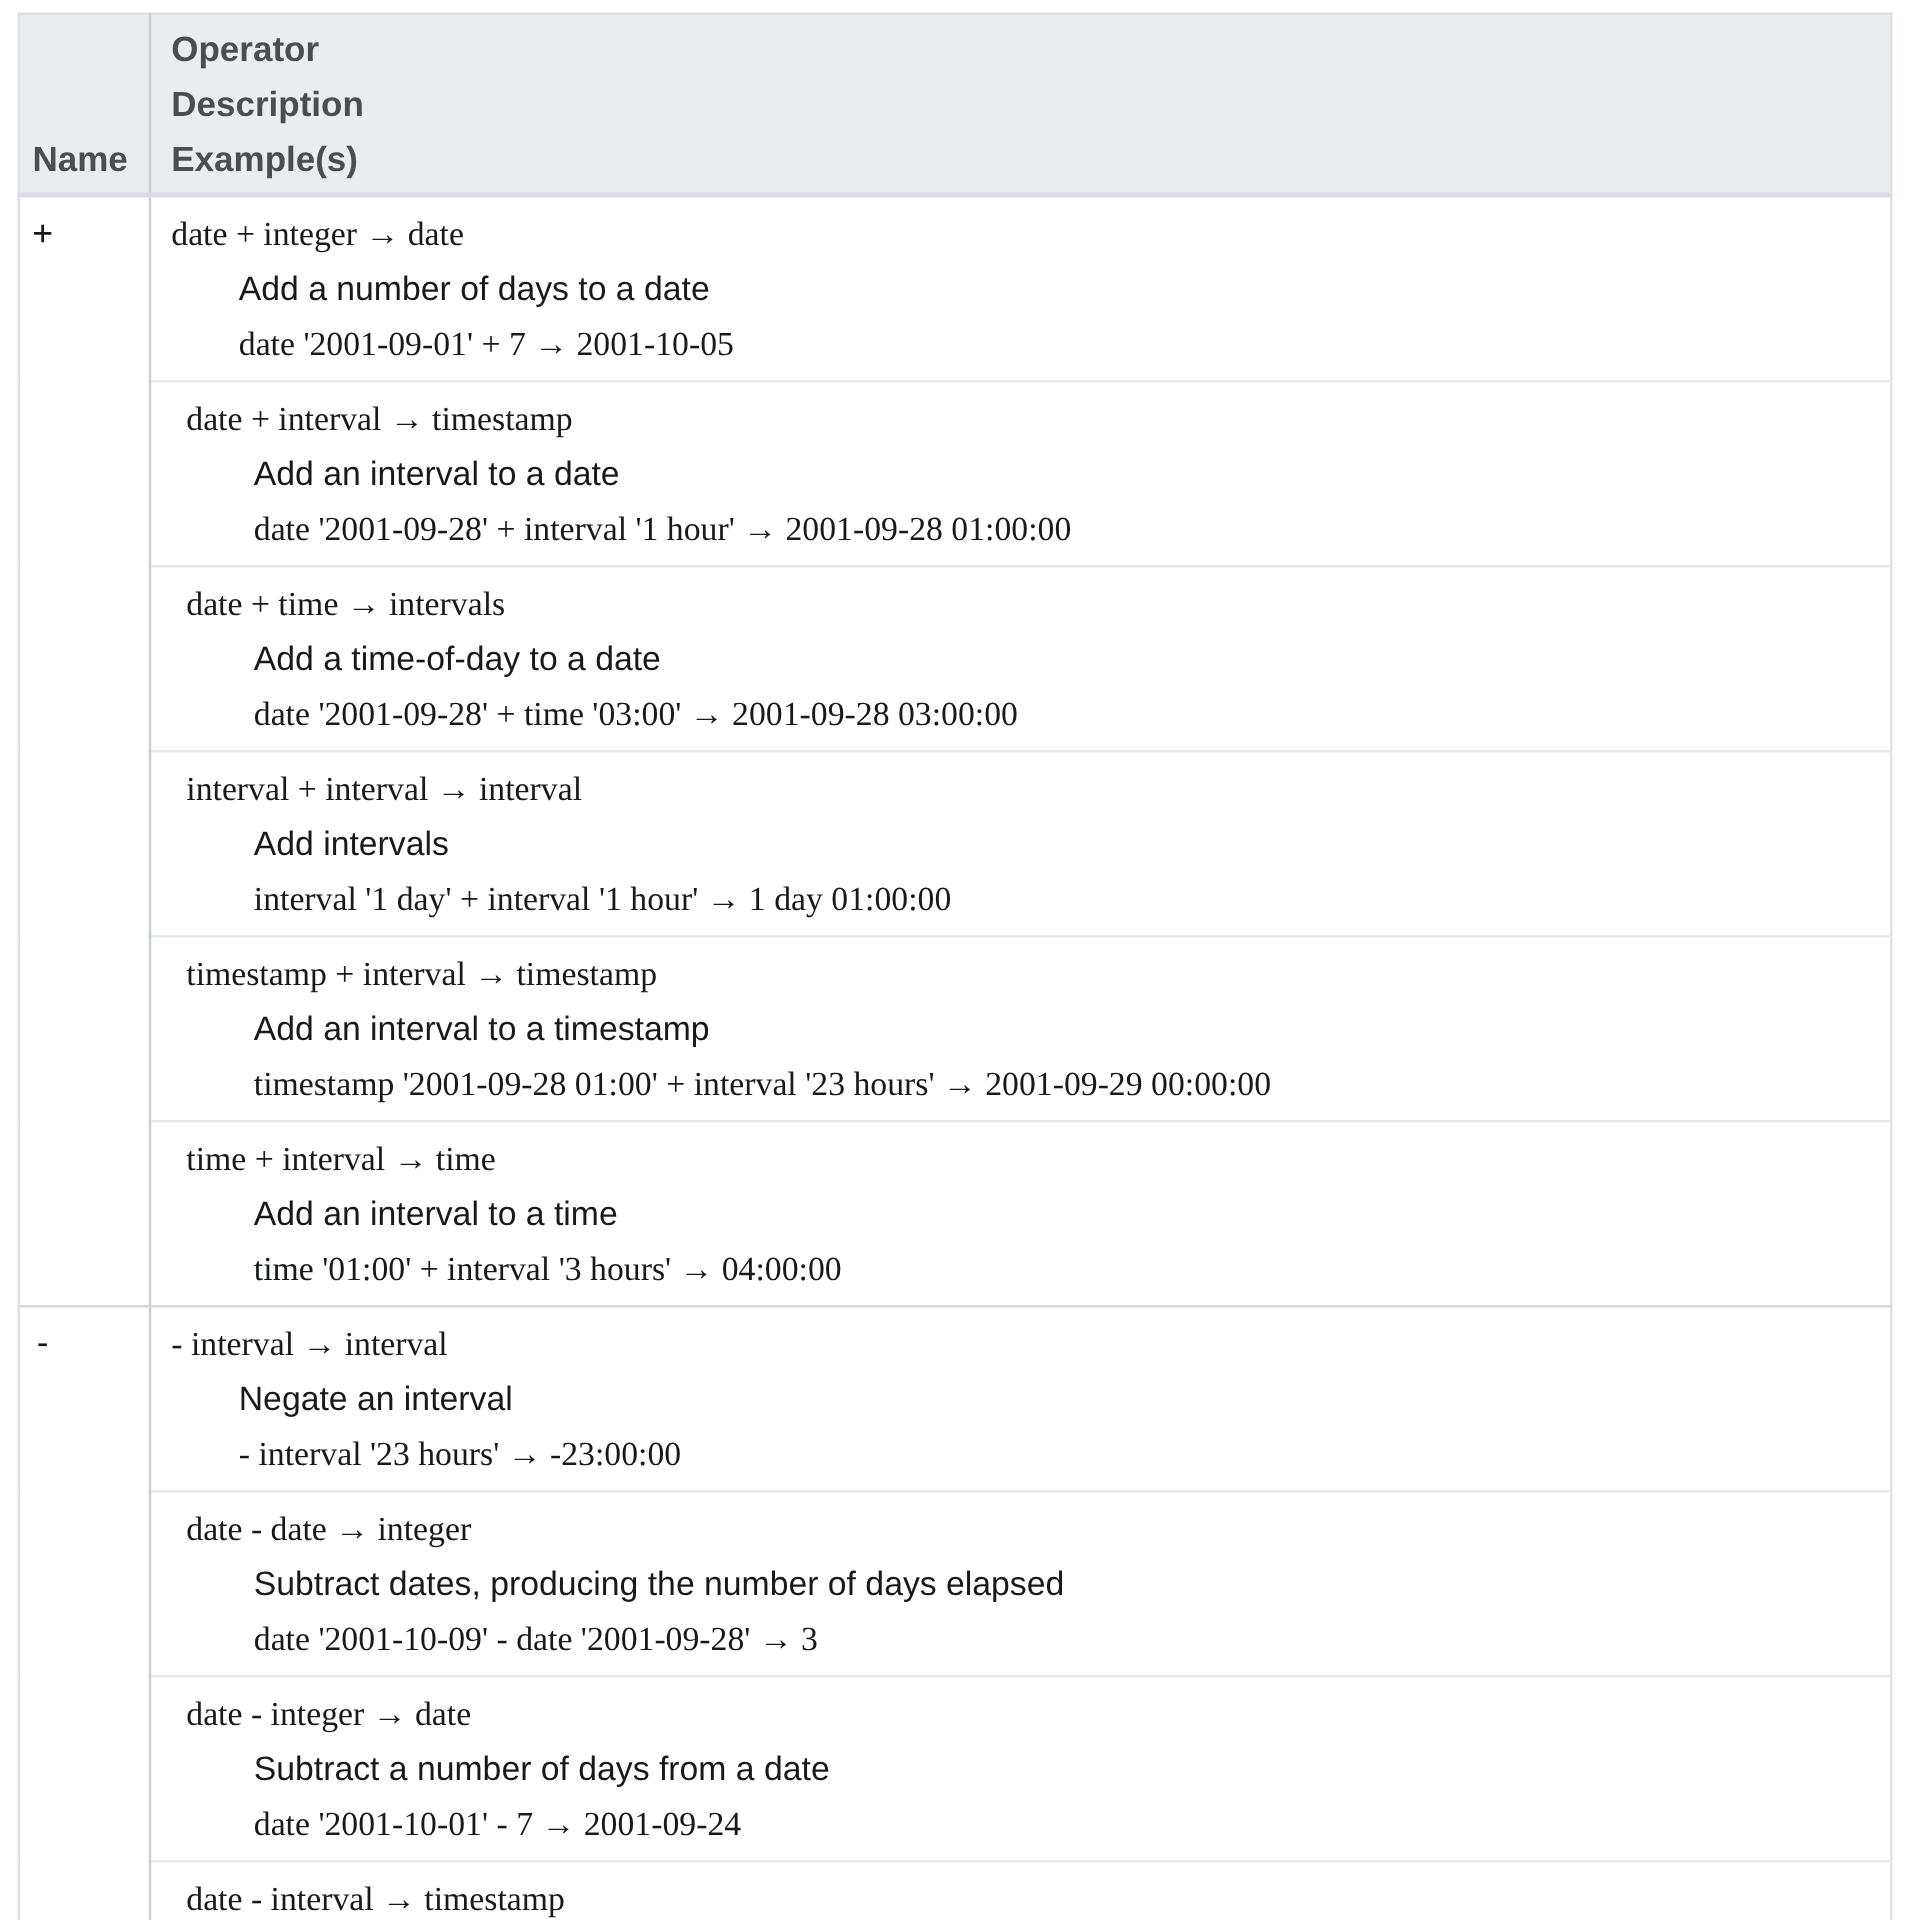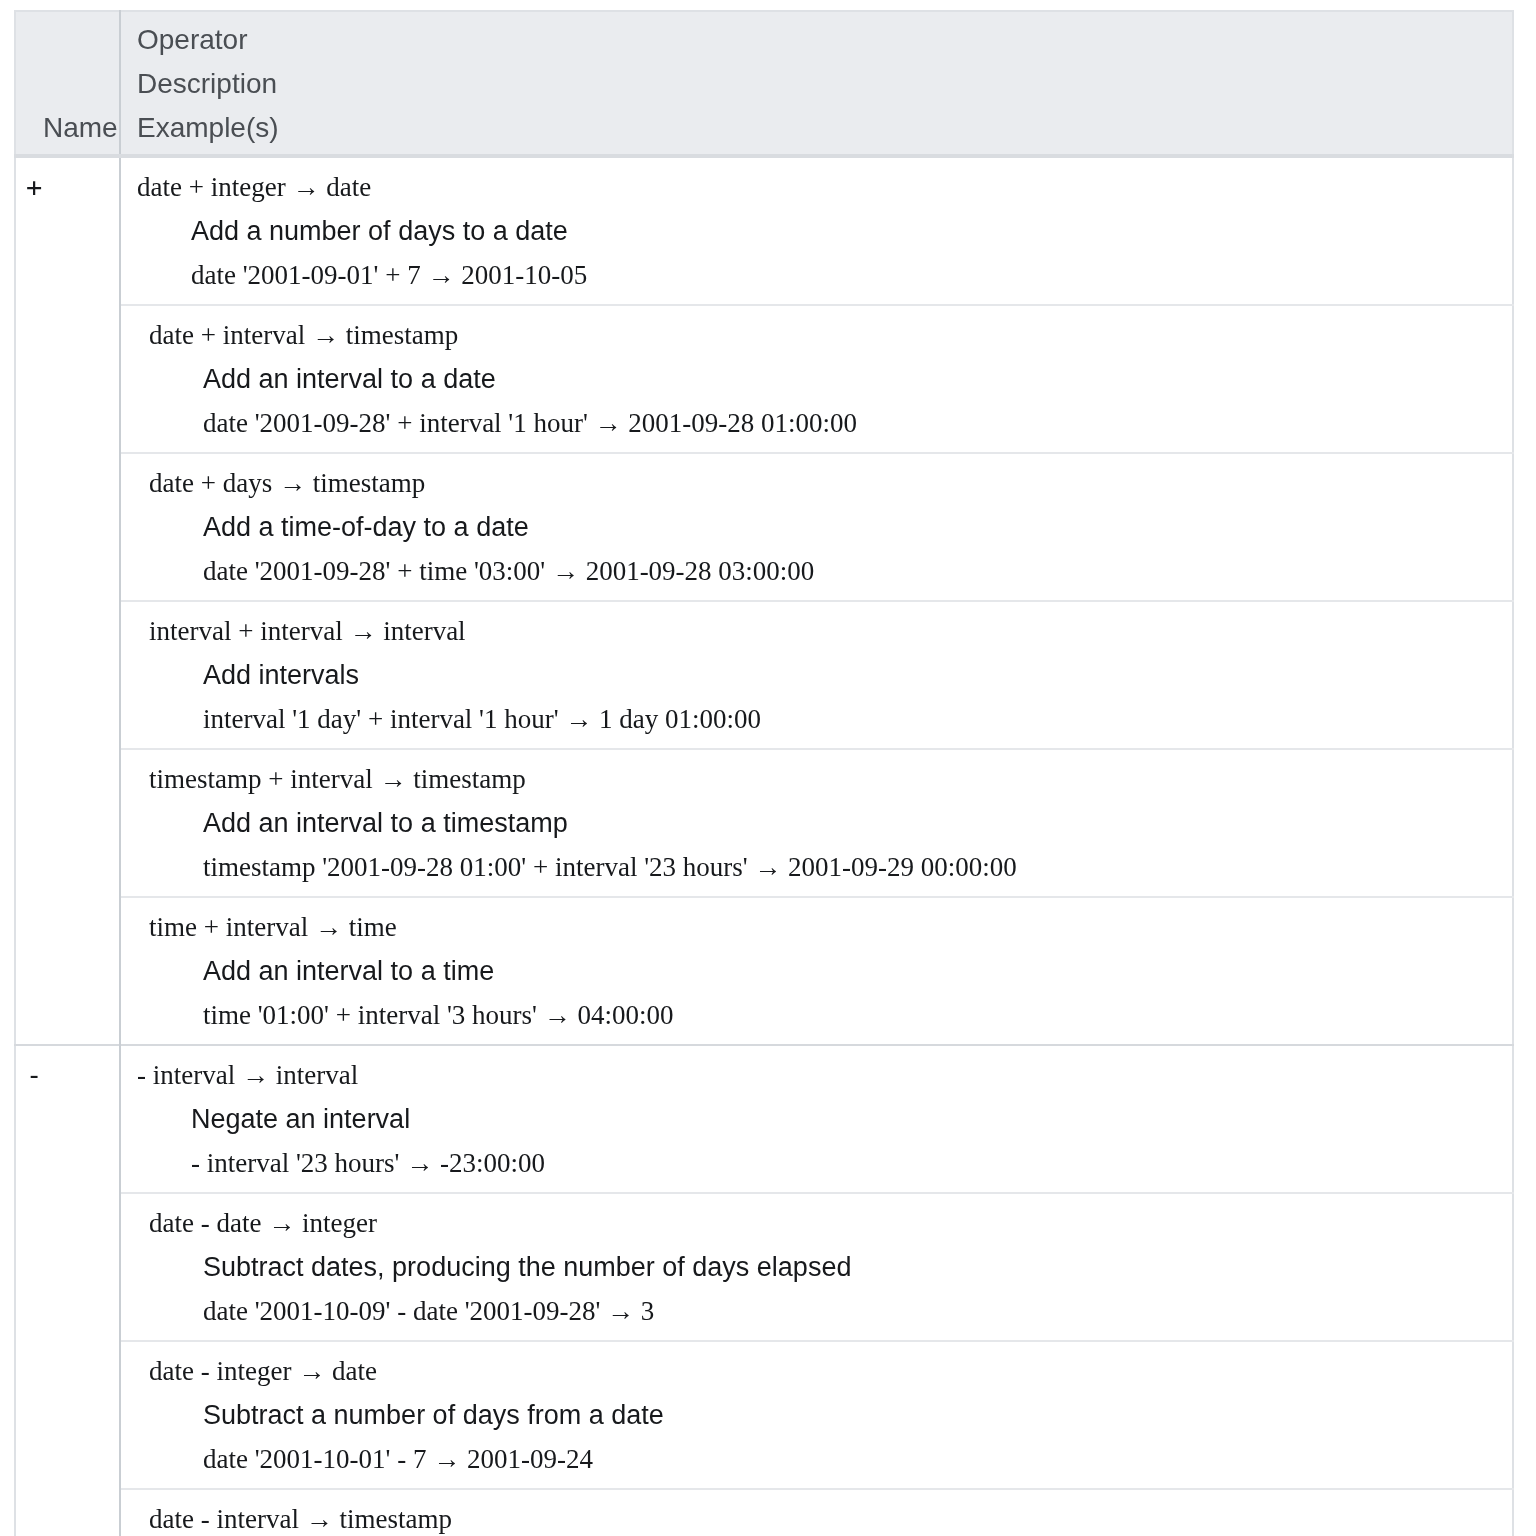--- a/index.html
+++ b/index.html
@@ -35,29 +35,29 @@
   
   table.ops {
     border-left: 2px solid var(--outer-border);
     border-right: 2px solid var(--outer-border);
     border-top: 2px solid var(--outer-border);
   }
   thead th {
     background: var(--header-bg);
     color: var(--header-text);
     font-size: 28px;
-    font-weight: 400;
+    font-weight: 700;
     text-align: left;
     vertical-align: bottom;
     padding: 6px 0 4px 0;
     border-bottom: 4px solid var(--header-border);
     line-height: 44px;
   }
   thead th.th-name {
-    padding-left: 27px;
+    padding-left: 10px;
     border-right: 2px solid var(--divider);
   }
   thead th.th-op { padding-left: 16px; }
   thead .h-indent { }
 
   td { vertical-align: top; }
   td.name-cell {
     padding: 7px 0 7px 10px;
     font-family: "DejaVu Sans Mono", monospace;
     font-size: 27px;
@@ -119,21 +119,21 @@
     <td class="op-cell">
       <div class="signature">date + interval → timestamp</div>
       <div class="indent">
         <div class="description">Add an interval to a date</div>
         <div class="example">date '2001-09-28' + interval '1 hour' → 2001-09-28 01:00:00</div>
       </div>
     </td>
   </tr>
       <tr class="cont">
     <td class="op-cell">
-      <div class="signature">date + days → timestamp</div>
+      <div class="signature">date + time → intervals</div>
       <div class="indent">
         <div class="description">Add a time-of-day to a date</div>
         <div class="example">date '2001-09-28' + time '03:00' → 2001-09-28 03:00:00</div>
       </div>
     </td>
   </tr>
       <tr class="cont">
     <td class="op-cell">
       <div class="signature">interval + interval → interval</div>
       <div class="indent">

